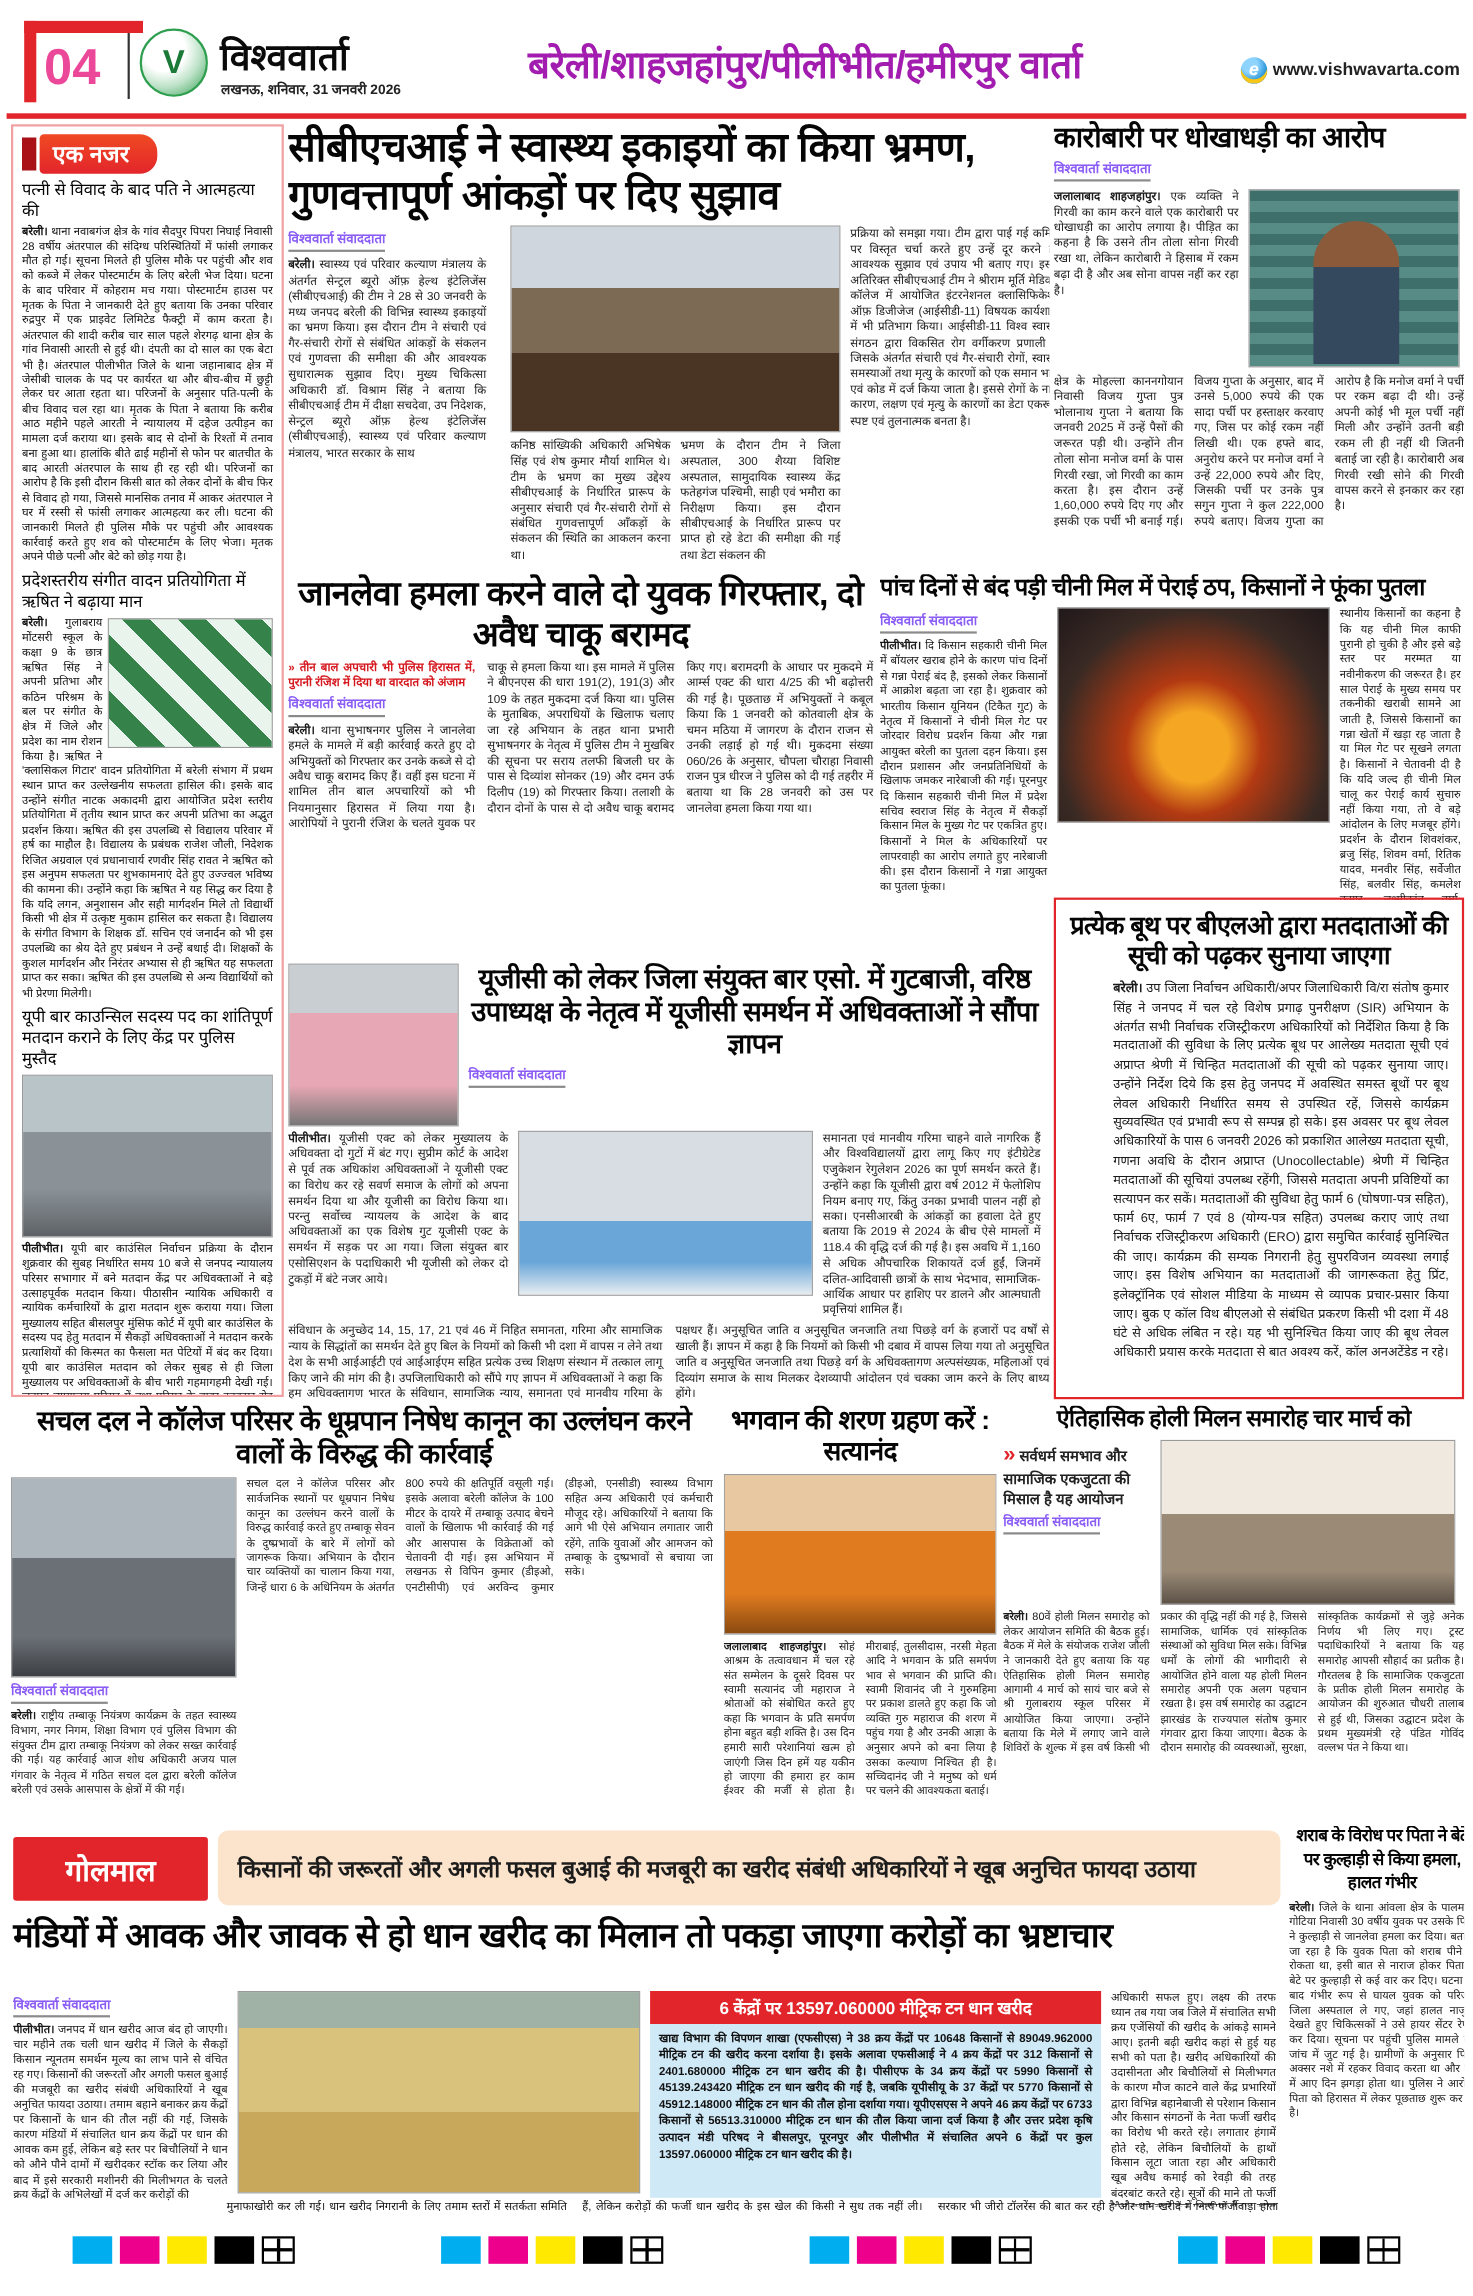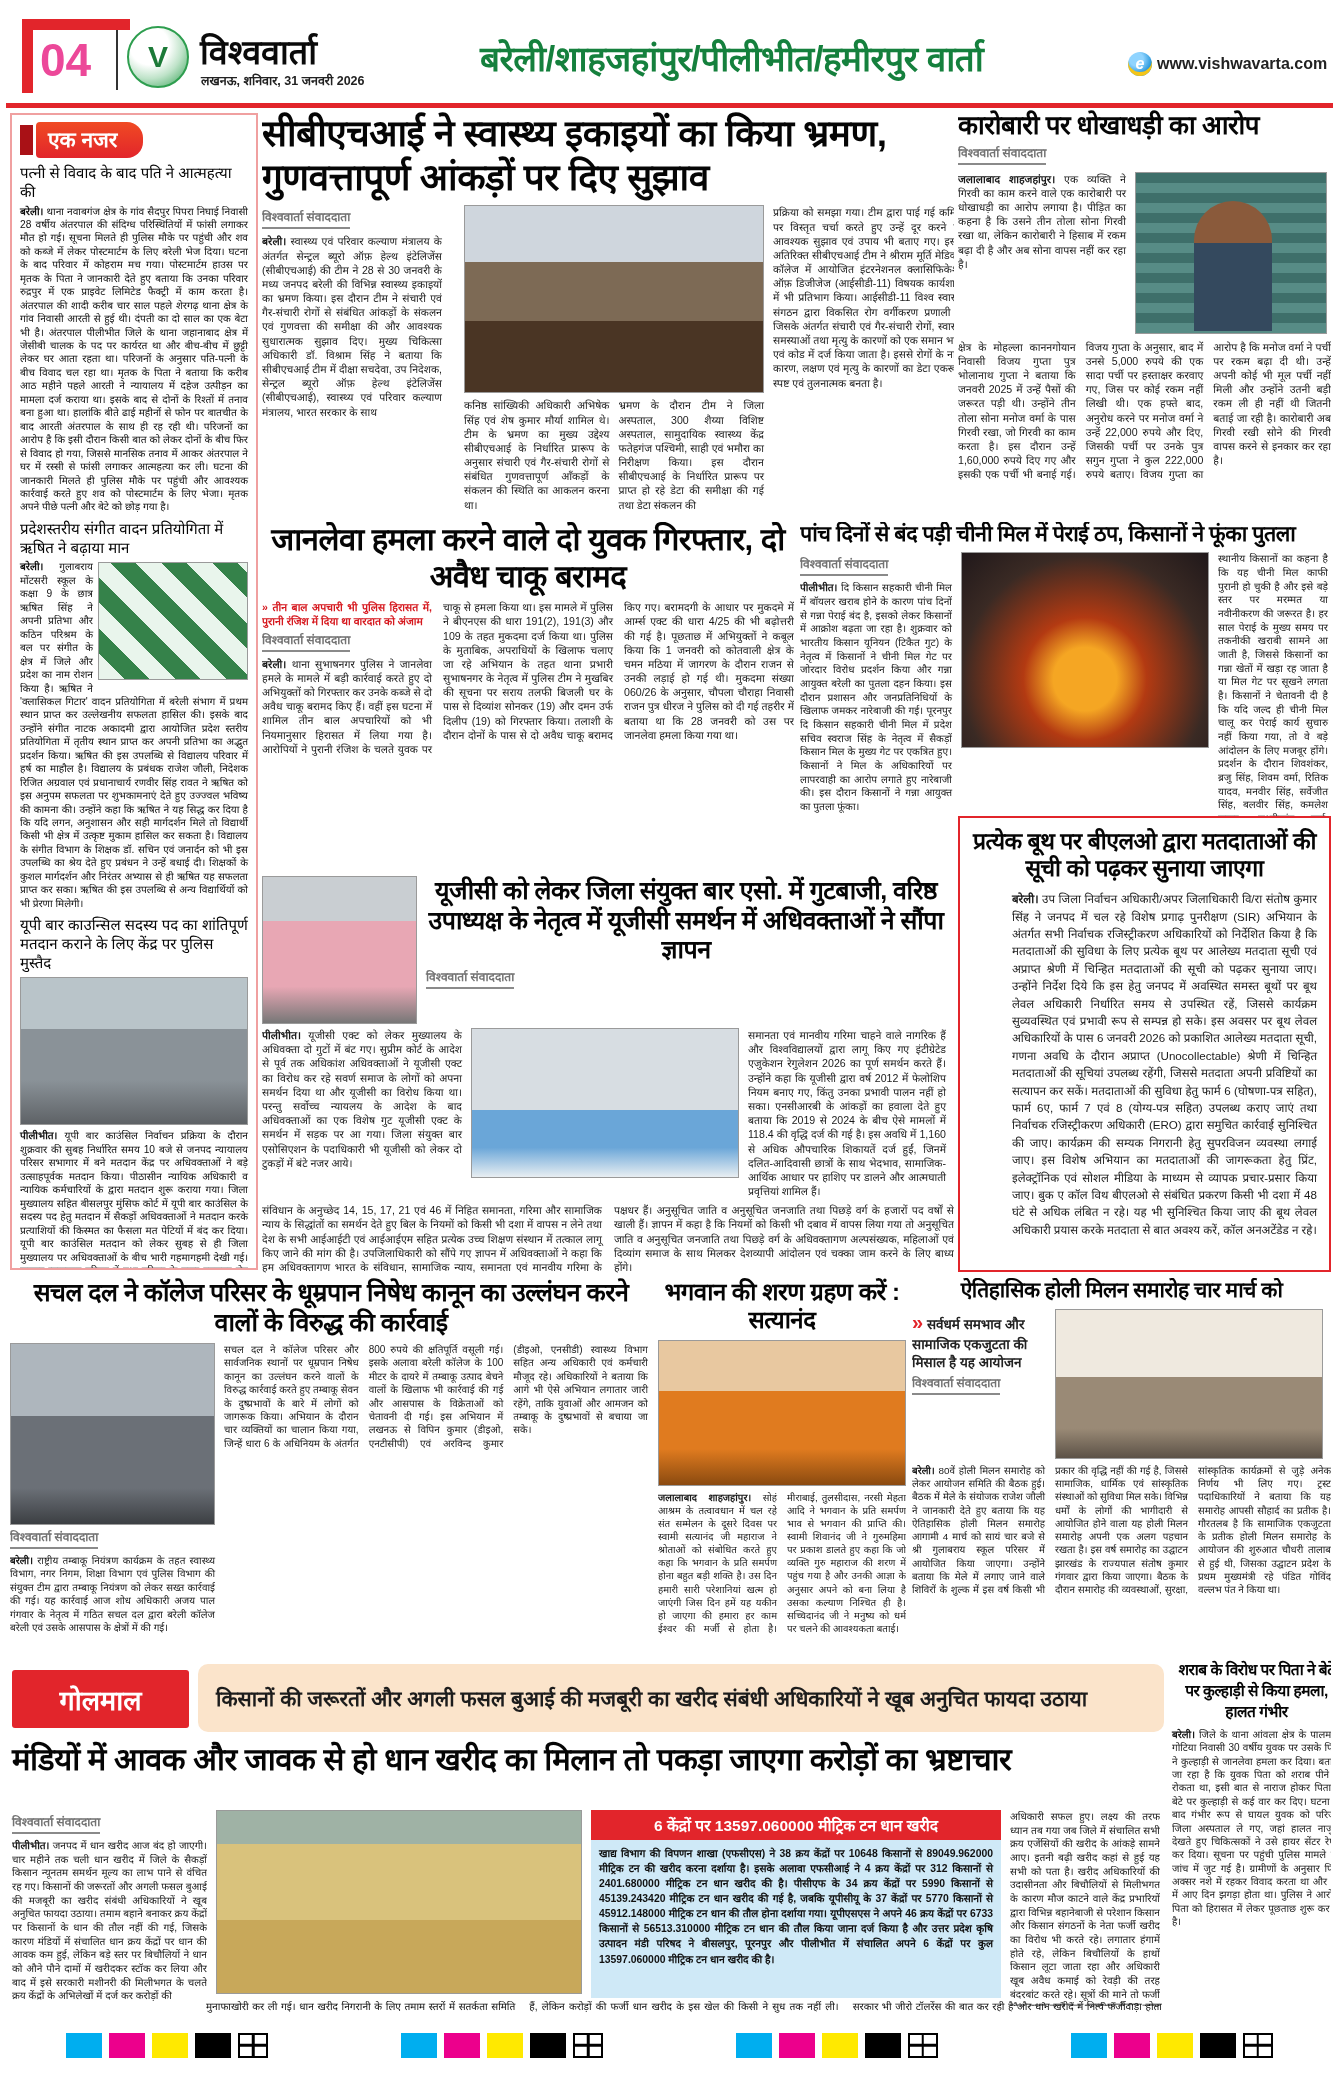--- a/index.html
+++ b/index.html
@@ -1,36 +1,36 @@
 <!DOCTYPE html>
 <html lang="hi"><head>
 <meta charset="utf-8">
 <style>
   * { margin:0; padding:0; box-sizing:border-box; }
   html,body { background:#f2f2f2; }
   body { font-family:"Liberation Sans","DejaVu Sans",sans-serif; color:#111; }
   #page { position:relative; width:1339px; height:2087px; background:#fff; margin:0 auto; overflow:hidden; }
   .sec { position:absolute; overflow:hidden; }
   .headline { font-weight:bold; color:#050505; line-height:1.18; letter-spacing:-0.5px; }
-  .byline { display:inline-block; font-weight:bold; font-size:12px; color:#737373; border-bottom:2px solid #8a8a8a; padding-bottom:2px; margin:3px 0 5px 0; }
+  .byline { display:inline-block; font-weight:bold; font-size:12px; color:#8b5cf6; border-bottom:2px solid #8a8a8a; padding-bottom:2px; margin:3px 0 5px 0; }
   .body-text { font-size:10.6px; line-height:1.34; text-align:justify; color:#1a1a1a; }
   .dateline { font-weight:bold; }
   .photo { border:1px solid #9a9a9a; }
   .red-sub { color:#d6191f; font-weight:bold; }
   
   .red-l-h { position:absolute; left:22px; top:19px; width:108px; height:11px; background:#e2252b; }
   .red-l-v { position:absolute; left:22px; top:19px; width:11px; height:74px; background:#e2252b; }
   #pagenum { position:absolute; left:40px; top:33px; font-size:46px; font-weight:bold; color:#ec4899; }
   #pgdiv { position:absolute; left:116px; top:30px; width:2px; height:60px; background:#333; }
   #logo { position:absolute; left:127px; top:26px; width:62px; height:62px; border-radius:50%;
           background:radial-gradient(circle at 35% 30%, #ffffff 0 35%, #bfe3c9 60%, #2e9e4f 100%); border:2px solid #2e9e4f;
           display:flex; align-items:center; justify-content:center; font-weight:bold; font-size:30px; color:#1c7a38; }
   #masthead { position:absolute; left:200px; top:28px; font-size:34px; font-weight:bold; color:#0a0a0a; }
   #edline { position:absolute; left:201px; top:72px; font-size:12.5px; font-weight:bold; color:#222; }
-  #regionline { position:absolute; left:480px; top:34px; width:760px; font-size:35px; font-weight:bold; color:#15803d; letter-spacing:-0.5px; }
+  #regionline { position:absolute; left:480px; top:34px; width:760px; font-size:35px; font-weight:bold; color:#a21caf; letter-spacing:-0.5px; }
   #webwrap { position:absolute; left:1128px; top:52px; display:flex; align-items:center; gap:5px; }
   #eicon { width:24px; height:24px; border-radius:50%; background:radial-gradient(circle at 35% 30%, #8fd4ff 0 30%, #1e90d6 70%, #0b5fa8 100%);
            color:#fff; font-weight:bold; font-style:italic; font-size:16px; display:flex; align-items:center; justify-content:center;
            box-shadow:inset 0 -4px 0 #f5c518; }
   #website { font-size:16px; font-weight:bold; color:#222; }
   #toprule { position:absolute; left:6px; top:103px; width:1327px; height:5px; background:#e2252b; }
   
   #ekbox { left:10px; top:113px; width:248px; height:1157px; border:2px solid #f0a0a0; padding:7px 8px; background:#fff; }
   #eklabel { display:flex; align-items:center; margin-bottom:6px; }
   #eklabel .sq { width:13px; height:30px; background:#a91116; margin-right:3px; }

